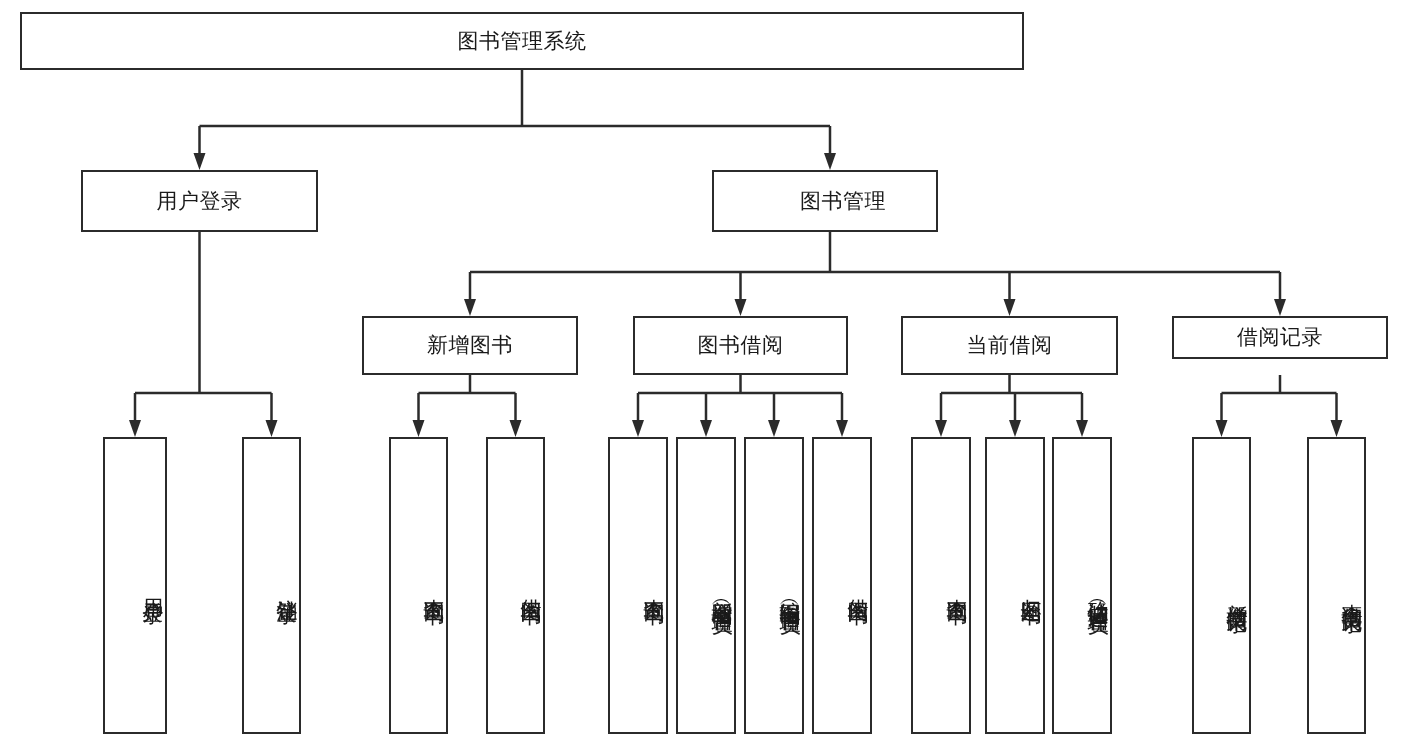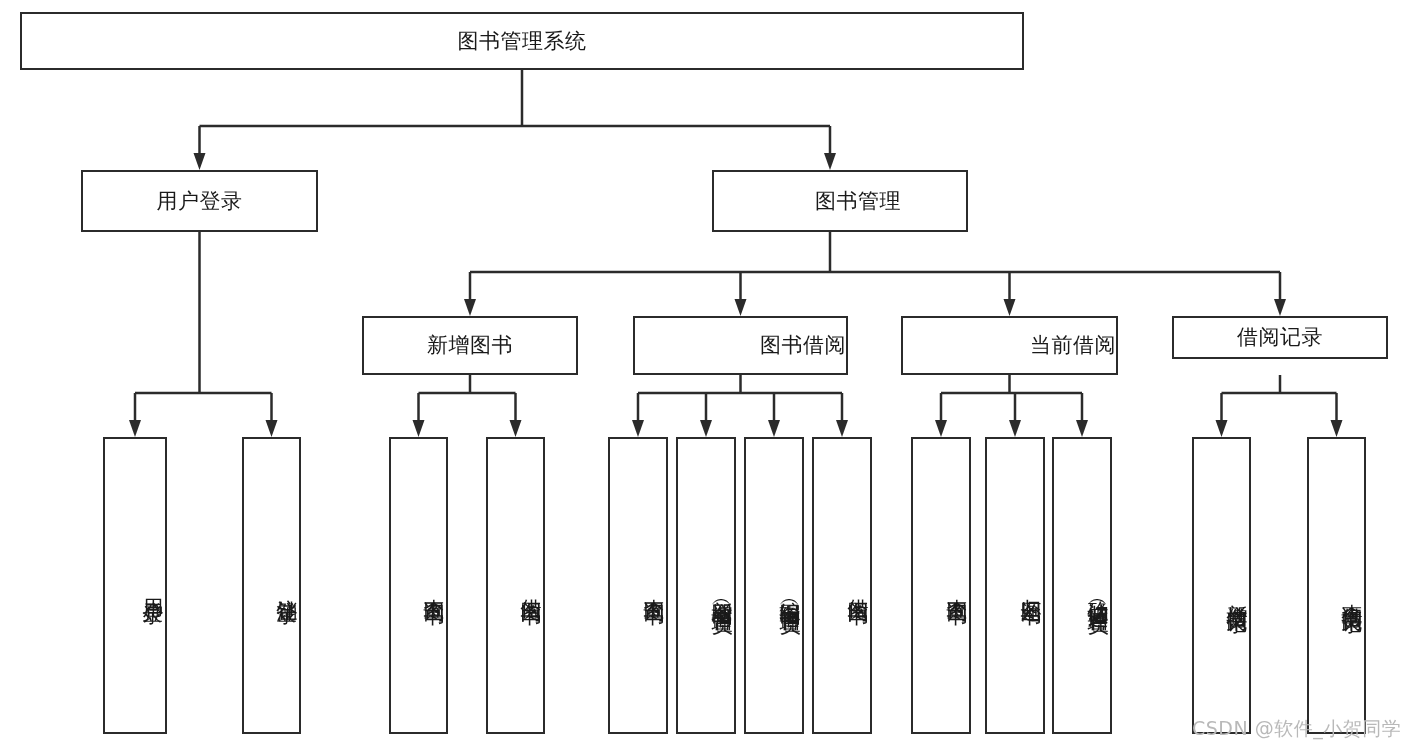--- a/index.html
+++ b/index.html
@@ -134,30 +134,30 @@
       </g>
   </svg>
 
   <div id="node-layer">
       <div class="node horizontal" style="left: 20px; top: 12px; width: 1004px; height: 58px;">
         <span>图书管理系统</span>
       </div>
       <div class="node horizontal" style="left: 81px; top: 170px; width: 237px; height: 62px;">
         <span>用户登录</span>
       </div>
-      <div class="node horizontal" style="left: 712px; top: 170px; width: 256px; height: 62px; padding-left: 36px;">
+      <div class="node horizontal" style="left: 712px; top: 170px; width: 226px; height: 62px; padding-left: 36px;">
         <span>图书管理</span>
       </div>
       <div class="node horizontal" style="left: 362px; top: 316px; width: 216px; height: 59px;">
         <span>新增图书</span>
       </div>
-      <div class="node horizontal" style="left: 633px; top: 316px; width: 215px; height: 59px; justify-content: flex-end;">
+      <div class="node horizontal" style="left: 633px; top: 316px; width: 215px; height: 59px;">
         <span>图书借阅</span>
       </div>
-      <div class="node horizontal" style="left: 901px; top: 316px; width: 217px; height: 59px; justify-content: flex-end;">
+      <div class="node horizontal" style="left: 901px; top: 316px; width: 217px; height: 59px;">
         <span>当前借阅</span>
       </div>
       <div class="node horizontal" style="left: 1172px; top: 316px; width: 216px; height: 43px;">
         <span>借阅记录</span>
       </div>
       <div class="node vertical" style="left: 103px; top: 437px; width: 64px; height: 297px;">
         <span class="vtext">用户登录</span>
       </div>
       <div class="node vertical" style="left: 242px; top: 437px; width: 59px; height: 297px;">
         <span class="vtext">注销登录</span>
@@ -190,14 +190,13 @@
         <span class="vtext">确认归还（管理员）</span>
       </div>
       <div class="node vertical tall" style="left: 1192px; top: 437px; width: 59px; height: 297px;">
         <span class="vtext">新增借阅记录</span>
       </div>
       <div class="node vertical tall" style="left: 1307px; top: 437px; width: 59px; height: 297px;">
         <span class="vtext">查询借阅记录</span>
       </div>
     </div>
 
-  <div class="watermark" style="left: 1192px; top: 716px; color: rgb(185, 185, 185);">CSDN @软件_小贺同学</div>
 </div>
 
 </body></html>

